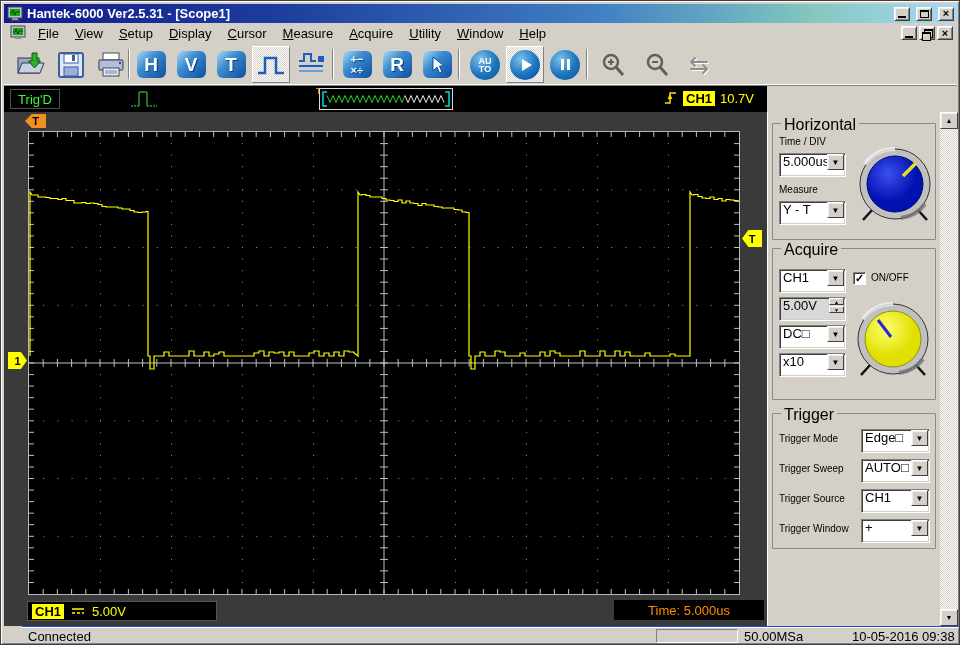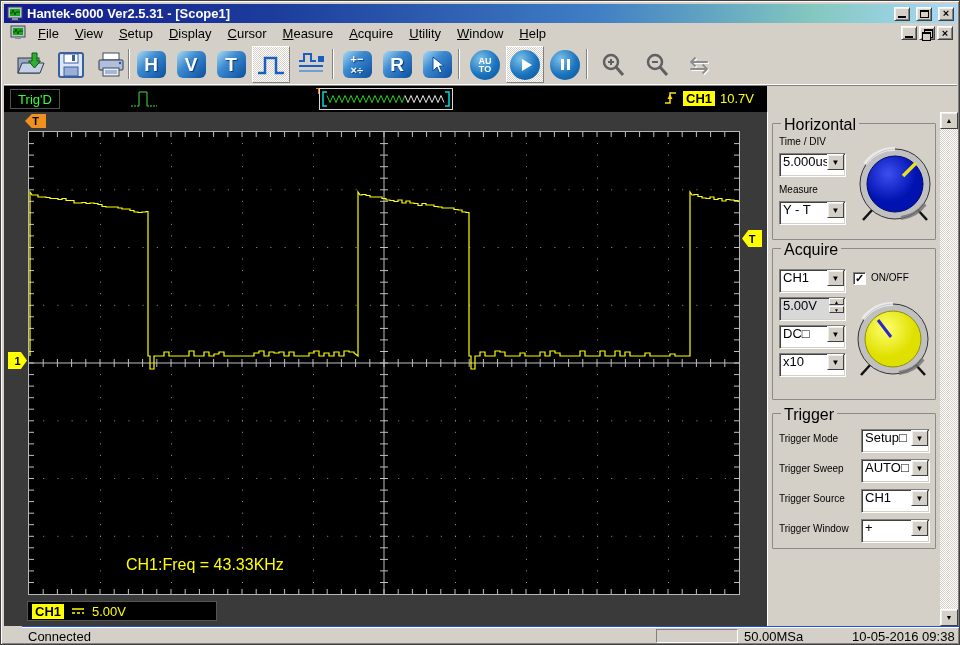--- a/index.html
+++ b/index.html
@@ -277,36 +277,36 @@
       <span>T</span>
     </div>
     <div class="grid">
       <svg id="gridsvg" width="710" height="462" viewBox="0 0 710 462">
           <path d="M71.0 11.6 h1 M71.0 23.1 h1 M71.0 34.7 h1 M71.0 46.2 h1 M71.0 57.8 h1 M71.0 69.3 h1 M71.0 80.8 h1 M71.0 92.4 h1 M71.0 103.9 h1 M71.0 115.5 h1 M71.0 127.0 h1 M71.0 138.6 h1 M71.0 150.2 h1 M71.0 161.7 h1 M71.0 173.3 h1 M71.0 184.8 h1 M71.0 196.4 h1 M71.0 207.9 h1 M71.0 219.5 h1 M71.0 231.0 h1 M71.0 242.6 h1 M71.0 254.1 h1 M71.0 265.7 h1 M71.0 277.2 h1 M71.0 288.8 h1 M71.0 300.3 h1 M71.0 311.9 h1 M71.0 323.4 h1 M71.0 335.0 h1 M71.0 346.5 h1 M71.0 358.1 h1 M71.0 369.6 h1 M71.0 381.2 h1 M71.0 392.7 h1 M71.0 404.3 h1 M71.0 415.8 h1 M71.0 427.4 h1 M71.0 438.9 h1 M71.0 450.5 h1 M142.0 11.6 h1 M142.0 23.1 h1 M142.0 34.7 h1 M142.0 46.2 h1 M142.0 57.8 h1 M142.0 69.3 h1 M142.0 80.8 h1 M142.0 92.4 h1 M142.0 103.9 h1 M142.0 115.5 h1 M142.0 127.0 h1 M142.0 138.6 h1 M142.0 150.2 h1 M142.0 161.7 h1 M142.0 173.3 h1 M142.0 184.8 h1 M142.0 196.4 h1 M142.0 207.9 h1 M142.0 219.5 h1 M142.0 231.0 h1 M142.0 242.6 h1 M142.0 254.1 h1 M142.0 265.7 h1 M142.0 277.2 h1 M142.0 288.8 h1 M142.0 300.3 h1 M142.0 311.9 h1 M142.0 323.4 h1 M142.0 335.0 h1 M142.0 346.5 h1 M142.0 358.1 h1 M142.0 369.6 h1 M142.0 381.2 h1 M142.0 392.7 h1 M142.0 404.3 h1 M142.0 415.8 h1 M142.0 427.4 h1 M142.0 438.9 h1 M142.0 450.5 h1 M213.0 11.6 h1 M213.0 23.1 h1 M213.0 34.7 h1 M213.0 46.2 h1 M213.0 57.8 h1 M213.0 69.3 h1 M213.0 80.8 h1 M213.0 92.4 h1 M213.0 103.9 h1 M213.0 115.5 h1 M213.0 127.0 h1 M213.0 138.6 h1 M213.0 150.2 h1 M213.0 161.7 h1 M213.0 173.3 h1 M213.0 184.8 h1 M213.0 196.4 h1 M213.0 207.9 h1 M213.0 219.5 h1 M213.0 231.0 h1 M213.0 242.6 h1 M213.0 254.1 h1 M213.0 265.7 h1 M213.0 277.2 h1 M213.0 288.8 h1 M213.0 300.3 h1 M213.0 311.9 h1 M213.0 323.4 h1 M213.0 335.0 h1 M213.0 346.5 h1 M213.0 358.1 h1 M213.0 369.6 h1 M213.0 381.2 h1 M213.0 392.7 h1 M213.0 404.3 h1 M213.0 415.8 h1 M213.0 427.4 h1 M213.0 438.9 h1 M213.0 450.5 h1 M284.0 11.6 h1 M284.0 23.1 h1 M284.0 34.7 h1 M284.0 46.2 h1 M284.0 57.8 h1 M284.0 69.3 h1 M284.0 80.8 h1 M284.0 92.4 h1 M284.0 103.9 h1 M284.0 115.5 h1 M284.0 127.0 h1 M284.0 138.6 h1 M284.0 150.2 h1 M284.0 161.7 h1 M284.0 173.3 h1 M284.0 184.8 h1 M284.0 196.4 h1 M284.0 207.9 h1 M284.0 219.5 h1 M284.0 231.0 h1 M284.0 242.6 h1 M284.0 254.1 h1 M284.0 265.7 h1 M284.0 277.2 h1 M284.0 288.8 h1 M284.0 300.3 h1 M284.0 311.9 h1 M284.0 323.4 h1 M284.0 335.0 h1 M284.0 346.5 h1 M284.0 358.1 h1 M284.0 369.6 h1 M284.0 381.2 h1 M284.0 392.7 h1 M284.0 404.3 h1 M284.0 415.8 h1 M284.0 427.4 h1 M284.0 438.9 h1 M284.0 450.5 h1 M426.0 11.6 h1 M426.0 23.1 h1 M426.0 34.7 h1 M426.0 46.2 h1 M426.0 57.8 h1 M426.0 69.3 h1 M426.0 80.8 h1 M426.0 92.4 h1 M426.0 103.9 h1 M426.0 115.5 h1 M426.0 127.0 h1 M426.0 138.6 h1 M426.0 150.2 h1 M426.0 161.7 h1 M426.0 173.3 h1 M426.0 184.8 h1 M426.0 196.4 h1 M426.0 207.9 h1 M426.0 219.5 h1 M426.0 231.0 h1 M426.0 242.6 h1 M426.0 254.1 h1 M426.0 265.7 h1 M426.0 277.2 h1 M426.0 288.8 h1 M426.0 300.3 h1 M426.0 311.9 h1 M426.0 323.4 h1 M426.0 335.0 h1 M426.0 346.5 h1 M426.0 358.1 h1 M426.0 369.6 h1 M426.0 381.2 h1 M426.0 392.7 h1 M426.0 404.3 h1 M426.0 415.8 h1 M426.0 427.4 h1 M426.0 438.9 h1 M426.0 450.5 h1 M497.0 11.6 h1 M497.0 23.1 h1 M497.0 34.7 h1 M497.0 46.2 h1 M497.0 57.8 h1 M497.0 69.3 h1 M497.0 80.8 h1 M497.0 92.4 h1 M497.0 103.9 h1 M497.0 115.5 h1 M497.0 127.0 h1 M497.0 138.6 h1 M497.0 150.2 h1 M497.0 161.7 h1 M497.0 173.3 h1 M497.0 184.8 h1 M497.0 196.4 h1 M497.0 207.9 h1 M497.0 219.5 h1 M497.0 231.0 h1 M497.0 242.6 h1 M497.0 254.1 h1 M497.0 265.7 h1 M497.0 277.2 h1 M497.0 288.8 h1 M497.0 300.3 h1 M497.0 311.9 h1 M497.0 323.4 h1 M497.0 335.0 h1 M497.0 346.5 h1 M497.0 358.1 h1 M497.0 369.6 h1 M497.0 381.2 h1 M497.0 392.7 h1 M497.0 404.3 h1 M497.0 415.8 h1 M497.0 427.4 h1 M497.0 438.9 h1 M497.0 450.5 h1 M568.0 11.6 h1 M568.0 23.1 h1 M568.0 34.7 h1 M568.0 46.2 h1 M568.0 57.8 h1 M568.0 69.3 h1 M568.0 80.8 h1 M568.0 92.4 h1 M568.0 103.9 h1 M568.0 115.5 h1 M568.0 127.0 h1 M568.0 138.6 h1 M568.0 150.2 h1 M568.0 161.7 h1 M568.0 173.3 h1 M568.0 184.8 h1 M568.0 196.4 h1 M568.0 207.9 h1 M568.0 219.5 h1 M568.0 231.0 h1 M568.0 242.6 h1 M568.0 254.1 h1 M568.0 265.7 h1 M568.0 277.2 h1 M568.0 288.8 h1 M568.0 300.3 h1 M568.0 311.9 h1 M568.0 323.4 h1 M568.0 335.0 h1 M568.0 346.5 h1 M568.0 358.1 h1 M568.0 369.6 h1 M568.0 381.2 h1 M568.0 392.7 h1 M568.0 404.3 h1 M568.0 415.8 h1 M568.0 427.4 h1 M568.0 438.9 h1 M568.0 450.5 h1 M639.0 11.6 h1 M639.0 23.1 h1 M639.0 34.7 h1 M639.0 46.2 h1 M639.0 57.8 h1 M639.0 69.3 h1 M639.0 80.8 h1 M639.0 92.4 h1 M639.0 103.9 h1 M639.0 115.5 h1 M639.0 127.0 h1 M639.0 138.6 h1 M639.0 150.2 h1 M639.0 161.7 h1 M639.0 173.3 h1 M639.0 184.8 h1 M639.0 196.4 h1 M639.0 207.9 h1 M639.0 219.5 h1 M639.0 231.0 h1 M639.0 242.6 h1 M639.0 254.1 h1 M639.0 265.7 h1 M639.0 277.2 h1 M639.0 288.8 h1 M639.0 300.3 h1 M639.0 311.9 h1 M639.0 323.4 h1 M639.0 335.0 h1 M639.0 346.5 h1 M639.0 358.1 h1 M639.0 369.6 h1 M639.0 381.2 h1 M639.0 392.7 h1 M639.0 404.3 h1 M639.0 415.8 h1 M639.0 427.4 h1 M639.0 438.9 h1 M639.0 450.5 h1 M14.2 57.8 h1 M28.4 57.8 h1 M42.6 57.8 h1 M56.8 57.8 h1 M71.0 57.8 h1 M85.2 57.8 h1 M99.4 57.8 h1 M113.6 57.8 h1 M127.8 57.8 h1 M142.0 57.8 h1 M156.2 57.8 h1 M170.4 57.8 h1 M184.6 57.8 h1 M198.8 57.8 h1 M213.0 57.8 h1 M227.2 57.8 h1 M241.4 57.8 h1 M255.6 57.8 h1 M269.8 57.8 h1 M284.0 57.8 h1 M298.2 57.8 h1 M312.4 57.8 h1 M326.6 57.8 h1 M340.8 57.8 h1 M355.0 57.8 h1 M369.2 57.8 h1 M383.4 57.8 h1 M397.6 57.8 h1 M411.8 57.8 h1 M426.0 57.8 h1 M440.2 57.8 h1 M454.4 57.8 h1 M468.6 57.8 h1 M482.8 57.8 h1 M497.0 57.8 h1 M511.2 57.8 h1 M525.4 57.8 h1 M539.6 57.8 h1 M553.8 57.8 h1 M568.0 57.8 h1 M582.2 57.8 h1 M596.4 57.8 h1 M610.6 57.8 h1 M624.8 57.8 h1 M639.0 57.8 h1 M653.2 57.8 h1 M667.4 57.8 h1 M681.6 57.8 h1 M695.8 57.8 h1 M14.2 115.5 h1 M28.4 115.5 h1 M42.6 115.5 h1 M56.8 115.5 h1 M71.0 115.5 h1 M85.2 115.5 h1 M99.4 115.5 h1 M113.6 115.5 h1 M127.8 115.5 h1 M142.0 115.5 h1 M156.2 115.5 h1 M170.4 115.5 h1 M184.6 115.5 h1 M198.8 115.5 h1 M213.0 115.5 h1 M227.2 115.5 h1 M241.4 115.5 h1 M255.6 115.5 h1 M269.8 115.5 h1 M284.0 115.5 h1 M298.2 115.5 h1 M312.4 115.5 h1 M326.6 115.5 h1 M340.8 115.5 h1 M355.0 115.5 h1 M369.2 115.5 h1 M383.4 115.5 h1 M397.6 115.5 h1 M411.8 115.5 h1 M426.0 115.5 h1 M440.2 115.5 h1 M454.4 115.5 h1 M468.6 115.5 h1 M482.8 115.5 h1 M497.0 115.5 h1 M511.2 115.5 h1 M525.4 115.5 h1 M539.6 115.5 h1 M553.8 115.5 h1 M568.0 115.5 h1 M582.2 115.5 h1 M596.4 115.5 h1 M610.6 115.5 h1 M624.8 115.5 h1 M639.0 115.5 h1 M653.2 115.5 h1 M667.4 115.5 h1 M681.6 115.5 h1 M695.8 115.5 h1 M14.2 173.3 h1 M28.4 173.3 h1 M42.6 173.3 h1 M56.8 173.3 h1 M71.0 173.3 h1 M85.2 173.3 h1 M99.4 173.3 h1 M113.6 173.3 h1 M127.8 173.3 h1 M142.0 173.3 h1 M156.2 173.3 h1 M170.4 173.3 h1 M184.6 173.3 h1 M198.8 173.3 h1 M213.0 173.3 h1 M227.2 173.3 h1 M241.4 173.3 h1 M255.6 173.3 h1 M269.8 173.3 h1 M284.0 173.3 h1 M298.2 173.3 h1 M312.4 173.3 h1 M326.6 173.3 h1 M340.8 173.3 h1 M355.0 173.3 h1 M369.2 173.3 h1 M383.4 173.3 h1 M397.6 173.3 h1 M411.8 173.3 h1 M426.0 173.3 h1 M440.2 173.3 h1 M454.4 173.3 h1 M468.6 173.3 h1 M482.8 173.3 h1 M497.0 173.3 h1 M511.2 173.3 h1 M525.4 173.3 h1 M539.6 173.3 h1 M553.8 173.3 h1 M568.0 173.3 h1 M582.2 173.3 h1 M596.4 173.3 h1 M610.6 173.3 h1 M624.8 173.3 h1 M639.0 173.3 h1 M653.2 173.3 h1 M667.4 173.3 h1 M681.6 173.3 h1 M695.8 173.3 h1 M14.2 288.8 h1 M28.4 288.8 h1 M42.6 288.8 h1 M56.8 288.8 h1 M71.0 288.8 h1 M85.2 288.8 h1 M99.4 288.8 h1 M113.6 288.8 h1 M127.8 288.8 h1 M142.0 288.8 h1 M156.2 288.8 h1 M170.4 288.8 h1 M184.6 288.8 h1 M198.8 288.8 h1 M213.0 288.8 h1 M227.2 288.8 h1 M241.4 288.8 h1 M255.6 288.8 h1 M269.8 288.8 h1 M284.0 288.8 h1 M298.2 288.8 h1 M312.4 288.8 h1 M326.6 288.8 h1 M340.8 288.8 h1 M355.0 288.8 h1 M369.2 288.8 h1 M383.4 288.8 h1 M397.6 288.8 h1 M411.8 288.8 h1 M426.0 288.8 h1 M440.2 288.8 h1 M454.4 288.8 h1 M468.6 288.8 h1 M482.8 288.8 h1 M497.0 288.8 h1 M511.2 288.8 h1 M525.4 288.8 h1 M539.6 288.8 h1 M553.8 288.8 h1 M568.0 288.8 h1 M582.2 288.8 h1 M596.4 288.8 h1 M610.6 288.8 h1 M624.8 288.8 h1 M639.0 288.8 h1 M653.2 288.8 h1 M667.4 288.8 h1 M681.6 288.8 h1 M695.8 288.8 h1 M14.2 346.5 h1 M28.4 346.5 h1 M42.6 346.5 h1 M56.8 346.5 h1 M71.0 346.5 h1 M85.2 346.5 h1 M99.4 346.5 h1 M113.6 346.5 h1 M127.8 346.5 h1 M142.0 346.5 h1 M156.2 346.5 h1 M170.4 346.5 h1 M184.6 346.5 h1 M198.8 346.5 h1 M213.0 346.5 h1 M227.2 346.5 h1 M241.4 346.5 h1 M255.6 346.5 h1 M269.8 346.5 h1 M284.0 346.5 h1 M298.2 346.5 h1 M312.4 346.5 h1 M326.6 346.5 h1 M340.8 346.5 h1 M355.0 346.5 h1 M369.2 346.5 h1 M383.4 346.5 h1 M397.6 346.5 h1 M411.8 346.5 h1 M426.0 346.5 h1 M440.2 346.5 h1 M454.4 346.5 h1 M468.6 346.5 h1 M482.8 346.5 h1 M497.0 346.5 h1 M511.2 346.5 h1 M525.4 346.5 h1 M539.6 346.5 h1 M553.8 346.5 h1 M568.0 346.5 h1 M582.2 346.5 h1 M596.4 346.5 h1 M610.6 346.5 h1 M624.8 346.5 h1 M639.0 346.5 h1 M653.2 346.5 h1 M667.4 346.5 h1 M681.6 346.5 h1 M695.8 346.5 h1 M14.2 404.3 h1 M28.4 404.3 h1 M42.6 404.3 h1 M56.8 404.3 h1 M71.0 404.3 h1 M85.2 404.3 h1 M99.4 404.3 h1 M113.6 404.3 h1 M127.8 404.3 h1 M142.0 404.3 h1 M156.2 404.3 h1 M170.4 404.3 h1 M184.6 404.3 h1 M198.8 404.3 h1 M213.0 404.3 h1 M227.2 404.3 h1 M241.4 404.3 h1 M255.6 404.3 h1 M269.8 404.3 h1 M284.0 404.3 h1 M298.2 404.3 h1 M312.4 404.3 h1 M326.6 404.3 h1 M340.8 404.3 h1 M355.0 404.3 h1 M369.2 404.3 h1 M383.4 404.3 h1 M397.6 404.3 h1 M411.8 404.3 h1 M426.0 404.3 h1 M440.2 404.3 h1 M454.4 404.3 h1 M468.6 404.3 h1 M482.8 404.3 h1 M497.0 404.3 h1 M511.2 404.3 h1 M525.4 404.3 h1 M539.6 404.3 h1 M553.8 404.3 h1 M568.0 404.3 h1 M582.2 404.3 h1 M596.4 404.3 h1 M610.6 404.3 h1 M624.8 404.3 h1 M639.0 404.3 h1 M653.2 404.3 h1 M667.4 404.3 h1 M681.6 404.3 h1 M695.8 404.3 h1 " stroke="#989898" stroke-width="1" fill="none"></path>
           <line x1="355" y1="0" x2="355" y2="462" stroke="#c0c0c0"></line>
           <line x1="0" y1="231" x2="710" y2="231" stroke="#c0c0c0"></line>
           <path d="M351.0 11.6 h8 M351.0 23.1 h8 M351.0 34.7 h8 M351.0 46.2 h8 M351.0 57.8 h8 M351.0 69.3 h8 M351.0 80.8 h8 M351.0 92.4 h8 M351.0 103.9 h8 M351.0 115.5 h8 M351.0 127.0 h8 M351.0 138.6 h8 M351.0 150.2 h8 M351.0 161.7 h8 M351.0 173.3 h8 M351.0 184.8 h8 M351.0 196.4 h8 M351.0 207.9 h8 M351.0 219.5 h8 M351.0 231.0 h8 M351.0 242.6 h8 M351.0 254.1 h8 M351.0 265.7 h8 M351.0 277.2 h8 M351.0 288.8 h8 M351.0 300.3 h8 M351.0 311.9 h8 M351.0 323.4 h8 M351.0 335.0 h8 M351.0 346.5 h8 M351.0 358.1 h8 M351.0 369.6 h8 M351.0 381.2 h8 M351.0 392.7 h8 M351.0 404.3 h8 M351.0 415.8 h8 M351.0 427.4 h8 M351.0 438.9 h8 M351.0 450.5 h8 M14.2 227.0 v8 M28.4 227.0 v8 M42.6 227.0 v8 M56.8 227.0 v8 M71.0 227.0 v8 M85.2 227.0 v8 M99.4 227.0 v8 M113.6 227.0 v8 M127.8 227.0 v8 M142.0 227.0 v8 M156.2 227.0 v8 M170.4 227.0 v8 M184.6 227.0 v8 M198.8 227.0 v8 M213.0 227.0 v8 M227.2 227.0 v8 M241.4 227.0 v8 M255.6 227.0 v8 M269.8 227.0 v8 M284.0 227.0 v8 M298.2 227.0 v8 M312.4 227.0 v8 M326.6 227.0 v8 M340.8 227.0 v8 M355.0 227.0 v8 M369.2 227.0 v8 M383.4 227.0 v8 M397.6 227.0 v8 M411.8 227.0 v8 M426.0 227.0 v8 M440.2 227.0 v8 M454.4 227.0 v8 M468.6 227.0 v8 M482.8 227.0 v8 M497.0 227.0 v8 M511.2 227.0 v8 M525.4 227.0 v8 M539.6 227.0 v8 M553.8 227.0 v8 M568.0 227.0 v8 M582.2 227.0 v8 M596.4 227.0 v8 M610.6 227.0 v8 M624.8 227.0 v8 M639.0 227.0 v8 M653.2 227.0 v8 M667.4 227.0 v8 M681.6 227.0 v8 M695.8 227.0 v8 M14.2 0 v5 M14.2 462 v-5 M28.4 0 v5 M28.4 462 v-5 M42.6 0 v5 M42.6 462 v-5 M56.8 0 v5 M56.8 462 v-5 M71.0 0 v5 M71.0 462 v-5 M85.2 0 v5 M85.2 462 v-5 M99.4 0 v5 M99.4 462 v-5 M113.6 0 v5 M113.6 462 v-5 M127.8 0 v5 M127.8 462 v-5 M142.0 0 v5 M142.0 462 v-5 M156.2 0 v5 M156.2 462 v-5 M170.4 0 v5 M170.4 462 v-5 M184.6 0 v5 M184.6 462 v-5 M198.8 0 v5 M198.8 462 v-5 M213.0 0 v5 M213.0 462 v-5 M227.2 0 v5 M227.2 462 v-5 M241.4 0 v5 M241.4 462 v-5 M255.6 0 v5 M255.6 462 v-5 M269.8 0 v5 M269.8 462 v-5 M284.0 0 v5 M284.0 462 v-5 M298.2 0 v5 M298.2 462 v-5 M312.4 0 v5 M312.4 462 v-5 M326.6 0 v5 M326.6 462 v-5 M340.8 0 v5 M340.8 462 v-5 M355.0 0 v5 M355.0 462 v-5 M369.2 0 v5 M369.2 462 v-5 M383.4 0 v5 M383.4 462 v-5 M397.6 0 v5 M397.6 462 v-5 M411.8 0 v5 M411.8 462 v-5 M426.0 0 v5 M426.0 462 v-5 M440.2 0 v5 M440.2 462 v-5 M454.4 0 v5 M454.4 462 v-5 M468.6 0 v5 M468.6 462 v-5 M482.8 0 v5 M482.8 462 v-5 M497.0 0 v5 M497.0 462 v-5 M511.2 0 v5 M511.2 462 v-5 M525.4 0 v5 M525.4 462 v-5 M539.6 0 v5 M539.6 462 v-5 M553.8 0 v5 M553.8 462 v-5 M568.0 0 v5 M568.0 462 v-5 M582.2 0 v5 M582.2 462 v-5 M596.4 0 v5 M596.4 462 v-5 M610.6 0 v5 M610.6 462 v-5 M624.8 0 v5 M624.8 462 v-5 M639.0 0 v5 M639.0 462 v-5 M653.2 0 v5 M653.2 462 v-5 M667.4 0 v5 M667.4 462 v-5 M681.6 0 v5 M681.6 462 v-5 M695.8 0 v5 M695.8 462 v-5 M0 11.6 h5 M710 11.6 h-5 M0 23.1 h5 M710 23.1 h-5 M0 34.7 h5 M710 34.7 h-5 M0 46.2 h5 M710 46.2 h-5 M0 57.8 h5 M710 57.8 h-5 M0 69.3 h5 M710 69.3 h-5 M0 80.8 h5 M710 80.8 h-5 M0 92.4 h5 M710 92.4 h-5 M0 103.9 h5 M710 103.9 h-5 M0 115.5 h5 M710 115.5 h-5 M0 127.0 h5 M710 127.0 h-5 M0 138.6 h5 M710 138.6 h-5 M0 150.2 h5 M710 150.2 h-5 M0 161.7 h5 M710 161.7 h-5 M0 173.3 h5 M710 173.3 h-5 M0 184.8 h5 M710 184.8 h-5 M0 196.4 h5 M710 196.4 h-5 M0 207.9 h5 M710 207.9 h-5 M0 219.5 h5 M710 219.5 h-5 M0 231.0 h5 M710 231.0 h-5 M0 242.6 h5 M710 242.6 h-5 M0 254.1 h5 M710 254.1 h-5 M0 265.7 h5 M710 265.7 h-5 M0 277.2 h5 M710 277.2 h-5 M0 288.8 h5 M710 288.8 h-5 M0 300.3 h5 M710 300.3 h-5 M0 311.9 h5 M710 311.9 h-5 M0 323.4 h5 M710 323.4 h-5 M0 335.0 h5 M710 335.0 h-5 M0 346.5 h5 M710 346.5 h-5 M0 358.1 h5 M710 358.1 h-5 M0 369.6 h5 M710 369.6 h-5 M0 381.2 h5 M710 381.2 h-5 M0 392.7 h5 M710 392.7 h-5 M0 404.3 h5 M710 404.3 h-5 M0 415.8 h5 M710 415.8 h-5 M0 427.4 h5 M710 427.4 h-5 M0 438.9 h5 M710 438.9 h-5 M0 450.5 h5 M710 450.5 h-5 " stroke="#c0c0c0" stroke-width="1" fill="none"></path>
           <path d="M1,224 L1,60 L3,63 L5,63 L5,63 L9,63 L9,65 L13,65 L13,65 L17,65 L17,65.5 L21,65.5 L21,66.5 L25,66.5 L25,66.5 L29,66.5 L29,67.5 L33,67.5 L33,66.5 L37,66.5 L37,68.5 L41,68.5 L41,68.5 L45,68.5 L45,71 L49,71 L49,71 L53,71 L53,70.5 L57,70.5 L57,71.5 L61,71.5 L61,71 L65,71 L65,71.5 L69,71.5 L69,72.5 L73,72.5 L73,74.5 L77,74.5 L77,75 L81,75 L81,75 L85,75 L85,75 L89,75 L89,76 L93,76 L93,77 L97,77 L97,77 L101,77 L101,78.5 L105,78.5 L105,80 L109,80 L109,80.5 L113,80.5 L113,80 L117,80 L117,79.5 L119,79.5 L119,224 L121,224 L121,237 L125,237 L125,224 L125,224 L125,224 L130,224 L130,224 L135,224 L135,220 L140,220 L140,224 L145,224 L145,224 L150,224 L150,224 L155,224 L155,224 L160,224 L160,219 L165,219 L165,224 L170,224 L170,224 L175,224 L175,220 L180,220 L180,224 L185,224 L185,222 L190,222 L190,220 L195,220 L195,224 L200,224 L200,224 L205,224 L205,224 L210,224 L210,224 L215,224 L215,224 L220,224 L220,224 L225,224 L225,221 L230,221 L230,219 L235,219 L235,224 L240,224 L240,220 L245,220 L245,221 L250,221 L250,220 L255,220 L255,224 L260,224 L260,220 L265,220 L265,224 L270,224 L270,224 L275,224 L275,224 L280,224 L280,221 L285,221 L285,219 L290,219 L290,224 L295,224 L295,221 L300,221 L300,224 L305,224 L305,220 L310,220 L310,224 L315,224 L315,219 L320,219 L320,220 L325,220 L325,221 L329,224 L329,60 L331,63 L333,63 L333,62.5 L337,62.5 L337,63.5 L341,63.5 L341,65 L345,65 L345,65 L349,65 L349,65 L353,65 L353,66.5 L357,66.5 L357,68 L361,68 L361,68.5 L365,68.5 L365,69.5 L369,69.5 L369,68 L373,68 L373,71 L377,71 L377,69 L381,69 L381,71 L385,71 L385,71.5 L389,71.5 L389,73.5 L393,73.5 L393,71.5 L397,71.5 L397,73 L401,73 L401,73 L405,73 L405,74.5 L409,74.5 L409,75 L413,75 L413,76 L417,76 L417,76 L421,76 L421,76 L425,76 L425,77.5 L429,77.5 L429,78 L433,78 L433,80 L437,80 L437,80.5 L440,80.5 L440,224 L442,224 L442,237 L446,237 L446,224 L446,224 L446,224 L451,224 L451,220 L456,220 L456,224 L461,224 L461,224 L466,224 L466,219 L471,219 L471,220 L476,220 L476,224 L481,224 L481,224 L486,224 L486,224 L491,224 L491,221 L496,221 L496,224 L501,224 L501,224 L506,224 L506,224 L511,224 L511,220 L516,220 L516,224 L521,224 L521,219 L526,219 L526,221 L531,221 L531,224 L536,224 L536,224 L541,224 L541,224 L546,224 L546,224 L551,224 L551,219 L556,219 L556,224 L561,224 L561,224 L566,224 L566,224 L571,224 L571,219 L576,219 L576,224 L581,224 L581,224 L586,224 L586,219 L591,219 L591,224 L596,224 L596,220 L601,220 L601,224 L606,224 L606,224 L611,224 L611,224 L616,224 L616,221 L621,221 L621,224 L626,224 L626,224 L631,224 L631,224 L636,224 L636,224 L641,224 L641,222 L646,222 L646,224 L651,224 L651,224 L656,224 L656,224 L661,224 L661,60 L663,63 L665,63 L665,62.5 L669,62.5 L669,64.5 L673,64.5 L673,66 L677,66 L677,66.5 L681,66.5 L681,65 L685,65 L685,67.5 L689,67.5 L689,66.5 L693,66.5 L693,69 L697,69 L697,67.5 L701,67.5 L701,68 L705,68 L705,68.5 L709,68.5 L709,69.5 L710,69.5" fill="none" stroke="#ffff00" stroke-width="1.2"></path>
         </svg>
-      <div class="freqtext">CH1:Freq = 43.33KHz</div>
     </div>
     <div class="marker mk-right" style="left:4px;top:240px;width:19px;height:17px;background:#ffff00">
       <span>1</span>
     </div>
     <div class="marker mk-left" style="left:738px;top:118px;width:20px;height:17px;background:#ffff00">
       <span>T</span>
     </div>
     <div class="chbar">
       <span class="chbadge">CH1</span>
       <svg width="16" height="10" viewBox="0 0 16 10">
         <line x1="2" y1="3" x2="14" y2="3" stroke="#ffff00" stroke-width="1.5"></line>
         <line x1="2" y1="7" x2="14" y2="7" stroke="#ffff00" stroke-width="1.5" stroke-dasharray="3,2"></line>
       </svg>
       <span>5.00V</span>
     </div>
+    <div class="timebar">Time: 5.000us</div>
   </div>
 
   <div class="abs rightpanel">
 
     <div class="groupbox" style="top:11px;height:117px">
       <span class="gtitle">Horizontal</span>
       <span class="plabel" style="left:6px;top:12px">Time / DIV</span>
       <div class="combo" style="left:6px;top:29px;width:67px">
         <span class="val">5.000us</span>
         <span class="dropbtn">▼</span>
@@ -372,21 +372,21 @@
         <path d="M72 60 A35 35 0 0 1 48 74" fill="none" stroke="#707070" stroke-width="4" opacity=".8"></path>
         <circle cx="42" cy="40" r="28" fill="url(#kb2)" stroke="#909000"></circle>
         <line x1="40" y1="38" x2="27" y2="21" stroke="#2828d0" stroke-width="3"></line>
       </svg>
     </div>
 
     <div class="groupbox" style="top:301px;height:136px">
       <span class="gtitle">Trigger</span>
       <span class="plabel" style="left:6px;top:19px">Trigger Mode</span>
       <div class="combo" style="left:88px;top:15px;width:69px">
-        <span class="val">Setup□</span>
+        <span class="val">Edge□</span>
         <span class="dropbtn">▼</span>
       </div>
       <span class="plabel" style="left:6px;top:49px">Trigger Sweep</span>
       <div class="combo" style="left:88px;top:45px;width:69px">
         <span class="val">AUTO□</span>
         <span class="dropbtn">▼</span>
       </div>
       <span class="plabel" style="left:6px;top:79px">Trigger Source</span>
       <div class="combo" style="left:88px;top:75px;width:69px">
         <span class="val">CH1</span>

